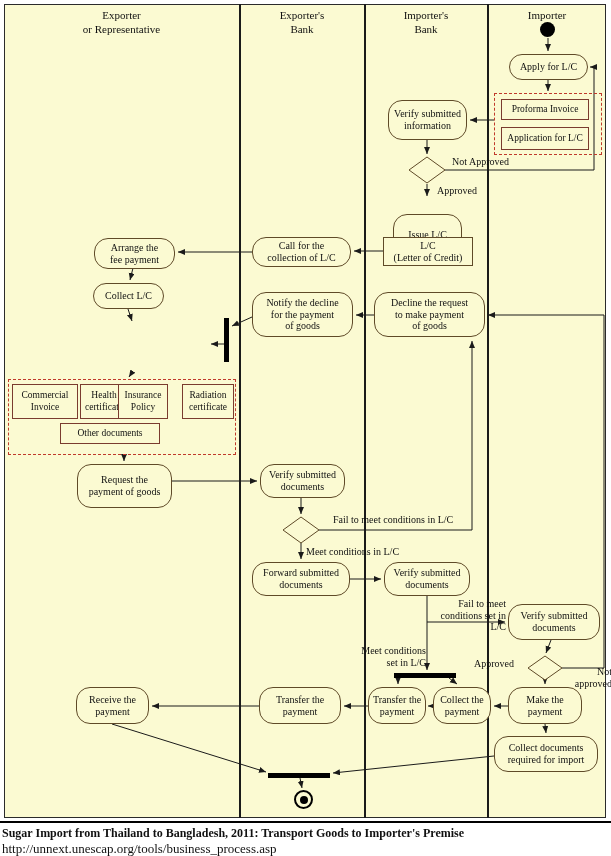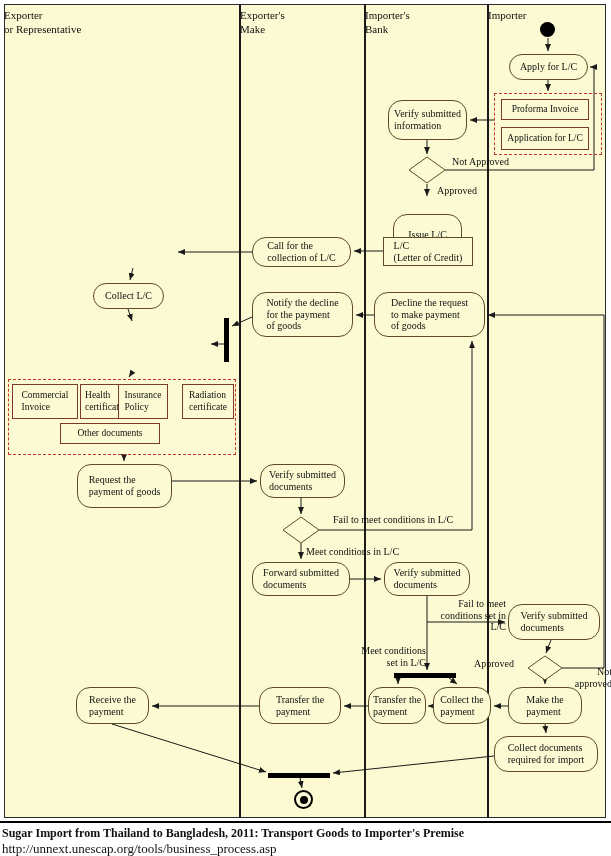--- a/index.html
+++ b/index.html
@@ -7,26 +7,26 @@
     --node-border:#5f4a28;
     --doc-border:#7a3b2e;
     --dashed-border:#c0392b;
     --line:#1a1a1a;
   }
   html,body{margin:0;padding:0;background:#fff;}
   body{font-family:"Liberation Serif", serif;color:#111;}
   .stage{position:relative;width:611px;height:856px;background:#fff;overflow:hidden;}
   .diagram-bg{position:absolute;left:4px;top:4px;width:602px;height:814px;background:var(--diagram-bg);border:1px solid #2b2b2b;box-sizing:border-box;z-index:0;}
   .lane-line{position:absolute;top:4px;height:814px;width:2px;background:var(--line);z-index:1;}
-  .lane-header{position:absolute;text-align:left;font-size:11px;line-height:1.3;white-space:pre-line;z-index:4;}
+  .lane-header{position:absolute;text-align:center;font-size:11px;line-height:1.3;white-space:pre-line;z-index:4;}
   svg.arrows{position:absolute;left:0;top:0;z-index:1;}
   .edge{stroke:var(--line);fill:none;stroke-width:1;marker-end:url(#arrowhead);}
   .diamond{fill:var(--diagram-bg);stroke:var(--node-border);stroke-width:1;}
   .dashed-box{position:absolute;border:1px dashed var(--dashed-border);box-sizing:border-box;z-index:2;}
-  .node{position:absolute;box-sizing:border-box;background:var(--diagram-bg);border:1px solid var(--node-border);border-radius:14px;display:flex;align-items:center;justify-content:center;font-size:10px;line-height:1.18;white-space:pre-line;padding:1px 2px;z-index:3;}
+  .node{position:absolute;box-sizing:border-box;background:var(--diagram-bg);border:1px solid var(--node-border);border-radius:14px;display:flex;align-items:center;justify-content:center;text-align:center;font-size:10px;line-height:1.18;white-space:pre-line;padding:1px 2px;z-index:3;}
   .rect{border-radius:0;}
   .doc{border-radius:0;border-color:var(--doc-border);font-size:9.5px;}
   .edge-label{position:absolute;font-size:10px;line-height:1.15;white-space:pre-line;z-index:4;}
   .center{text-align:right;}
   .bar{position:absolute;background:#000;z-index:3;}
   .initial-node{position:absolute;background:#000;border-radius:50%;z-index:3;}
   .final-node{position:absolute;border:2px solid #000;border-radius:50%;background:var(--diagram-bg);display:flex;align-items:center;justify-content:center;box-sizing:border-box;z-index:3;}
   .final-node::after{content:"";width:8px;height:8px;background:#000;border-radius:50%;}
   .caption-rule{position:absolute;left:0;top:821px;width:611px;height:2px;background:#000;z-index:5;}
   .caption-title{position:absolute;left:2px;top:826px;font-size:12px;font-weight:bold;z-index:5;white-space:nowrap;}
@@ -38,21 +38,21 @@
 <div class="stage">
 
   <div class="diagram-bg"></div>
   <div class="lane-line" style="left:239px"></div>
   <div class="lane-line" style="left:364px"></div>
   <div class="lane-line" style="left:487px"></div>
 
   <div class="lane-header" style="left:4px;top:8px;width:235px">Exporter
 or Representative</div>
   <div class="lane-header" style="left:240px;top:8px;width:124px">Exporter's
-Make</div>
+Bank</div>
   <div class="lane-header" style="left:365px;top:8px;width:122px">Importer's
 Bank</div>
   <div class="lane-header" style="left:488px;top:8px;width:118px">Importer</div>
 
   <svg class="arrows" width="611" height="856" viewBox="0 0 611 856">
     <defs>
       <marker id="arrowhead" markerWidth="8" markerHeight="8" refX="7" refY="3" orient="auto">
         <path d="M0,0 L7,3 L0,6 z" fill="#1a1a1a"></path>
       </marker>
     </defs>
@@ -106,20 +106,22 @@
   <div class="node doc" style="left:501px;top:127px;width:88px;height:23px">Application for L/C</div>
 
   <div class="node" style="left:388px;top:100px;width:79px;height:40px">Verify submitted
 information</div>
   <div class="node" style="left:393px;top:214px;width:69px;height:42px">Issue L/C</div>
   <div class="node rect" style="left:383px;top:237px;width:90px;height:29px">L/C
 (Letter of Credit)</div>
 
   <div class="node" style="left:252px;top:237px;width:99px;height:30px">Call for the
 collection  of L/C</div>
+  <div class="node" style="left:94px;top:238px;width:81px;height:31px">Arrange the
+fee payment</div>
   <div class="node" style="left:93px;top:283px;width:71px;height:26px">Collect L/C</div>
 
   <div class="node" style="left:252px;top:292px;width:101px;height:45px">Notify the  decline
 for the payment
 of goods</div>
   <div class="node" style="left:374px;top:292px;width:111px;height:45px">Decline the request
 to make payment
 of goods</div>
 
   <div class="bar" style="left:224px;top:318px;width:5px;height:44px"></div>

